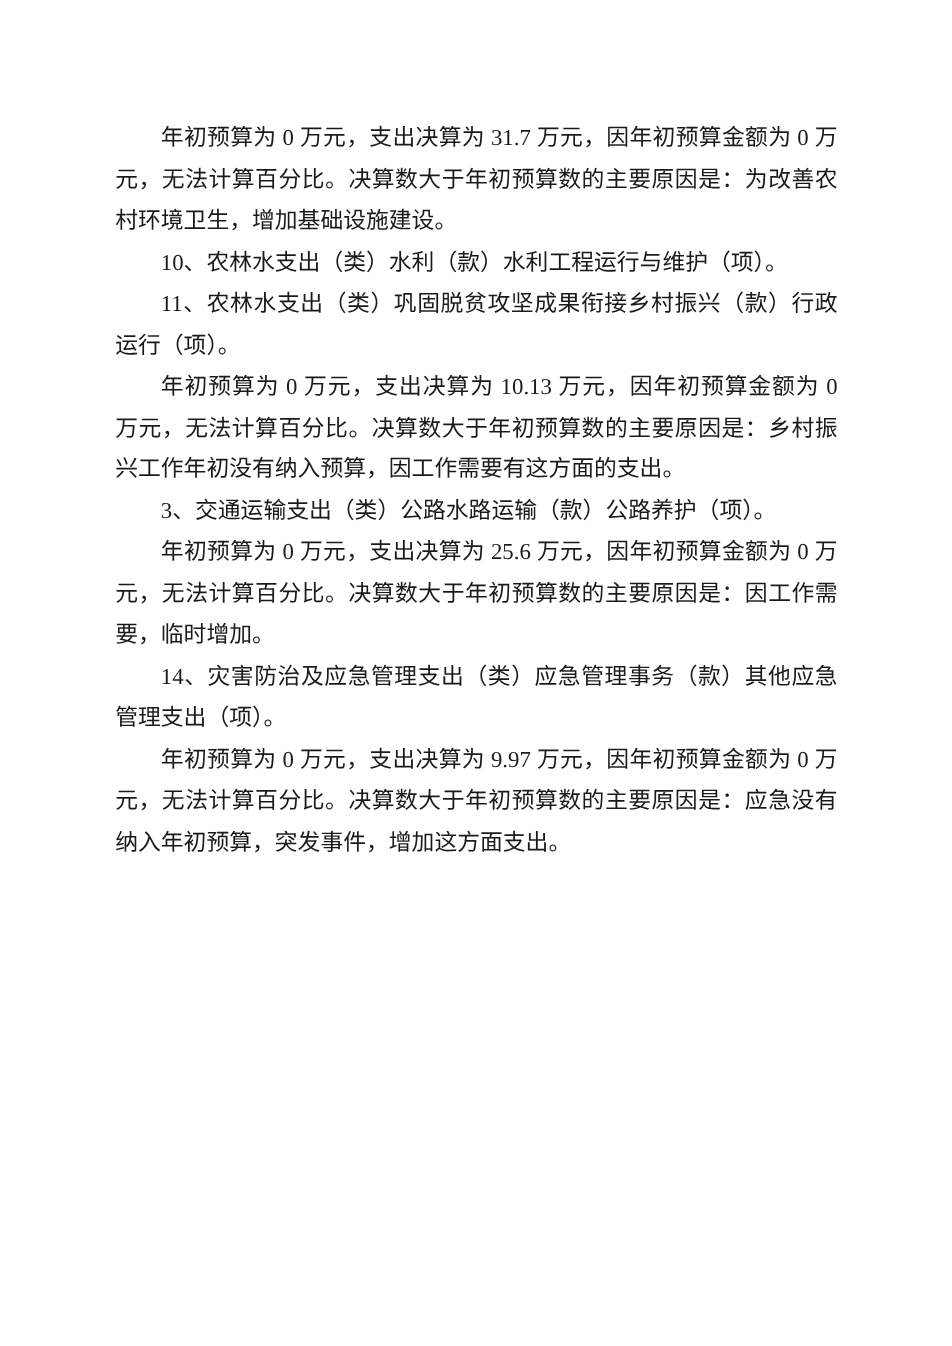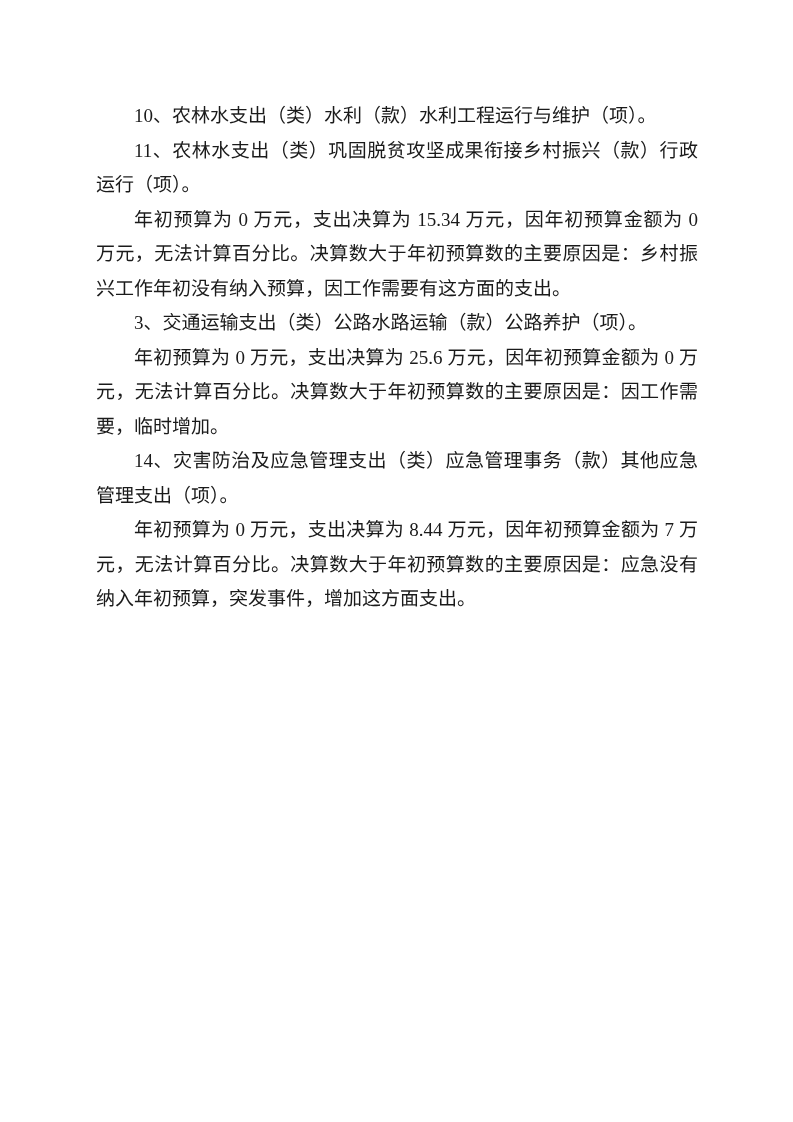--- a/index.html
+++ b/index.html
@@ -31,21 +31,22 @@
     text-align: justify;
     text-justify: inter-ideograph;
     word-break: break-all;
   }
 </style>
 </head>
 <body>
 
 <div class="page">
   <div class="doc-content">
+    <p>年初预算为 0 万元，支出决算为 31.7 万元，因年初预算金额为 0 万元，无法计算百分比。决算数大于年初预算数的主要原因是：为改善农村环境卫生，增加基础设施建设。</p>
     <p>10、农林水支出（类）水利（款）水利工程运行与维护（项）。</p>
     <p>11、农林水支出（类）巩固脱贫攻坚成果衔接乡村振兴（款）行政运行（项）。</p>
-    <p>年初预算为 0 万元，支出决算为 15.34 万元，因年初预算金额为 0 万元，无法计算百分比。决算数大于年初预算数的主要原因是：乡村振兴工作年初没有纳入预算，因工作需要有这方面的支出。</p>
+    <p>年初预算为 0 万元，支出决算为 10.13 万元，因年初预算金额为 0 万元，无法计算百分比。决算数大于年初预算数的主要原因是：乡村振兴工作年初没有纳入预算，因工作需要有这方面的支出。</p>
     <p>3、交通运输支出（类）公路水路运输（款）公路养护（项）。</p>
     <p>年初预算为 0 万元，支出决算为 25.6 万元，因年初预算金额为 0 万元，无法计算百分比。决算数大于年初预算数的主要原因是：因工作需要，临时增加。</p>
     <p>14、灾害防治及应急管理支出（类）应急管理事务（款）其他应急管理支出（项）。</p>
-    <p>年初预算为 0 万元，支出决算为 8.44 万元，因年初预算金额为 7 万元，无法计算百分比。决算数大于年初预算数的主要原因是：应急没有纳入年初预算，突发事件，增加这方面支出。</p>
+    <p>年初预算为 0 万元，支出决算为 9.97 万元，因年初预算金额为 0 万元，无法计算百分比。决算数大于年初预算数的主要原因是：应急没有纳入年初预算，突发事件，增加这方面支出。</p>
   </div>
 </div>
 
 </body></html>

